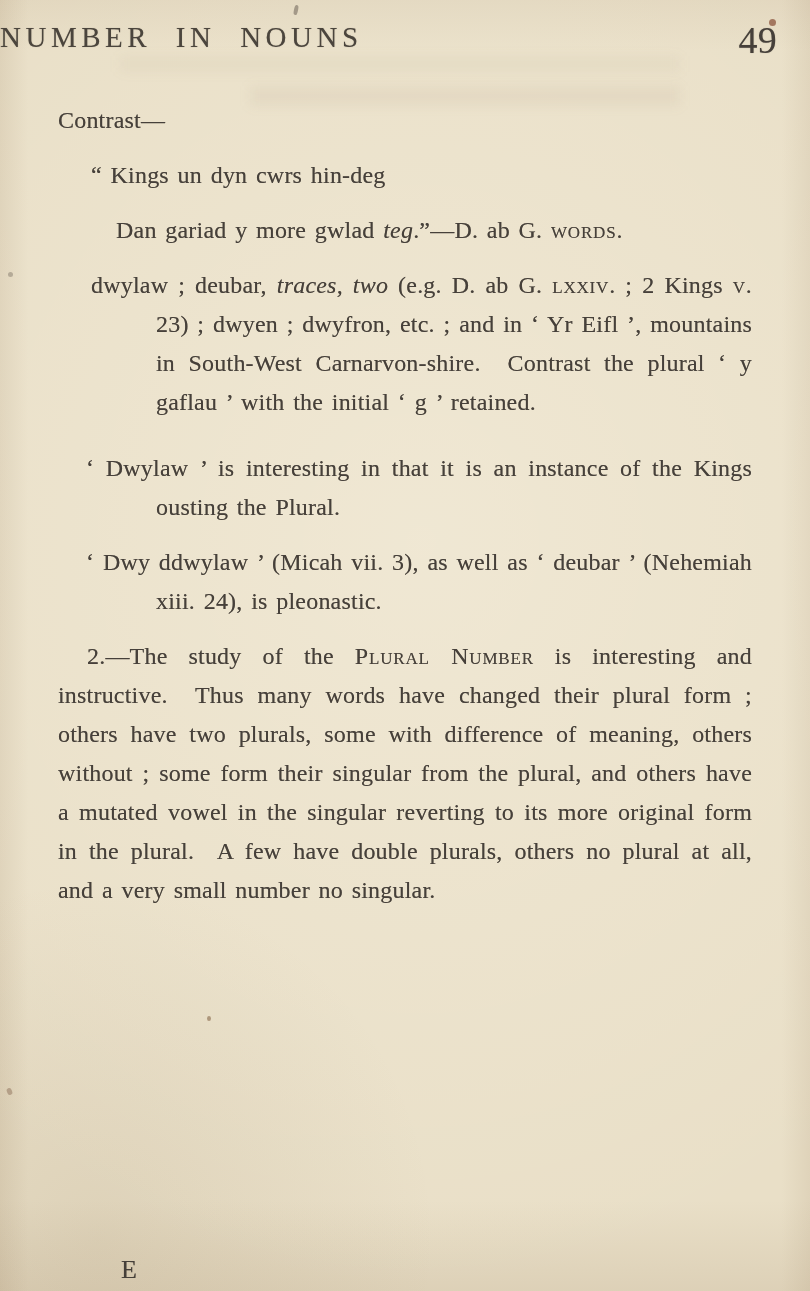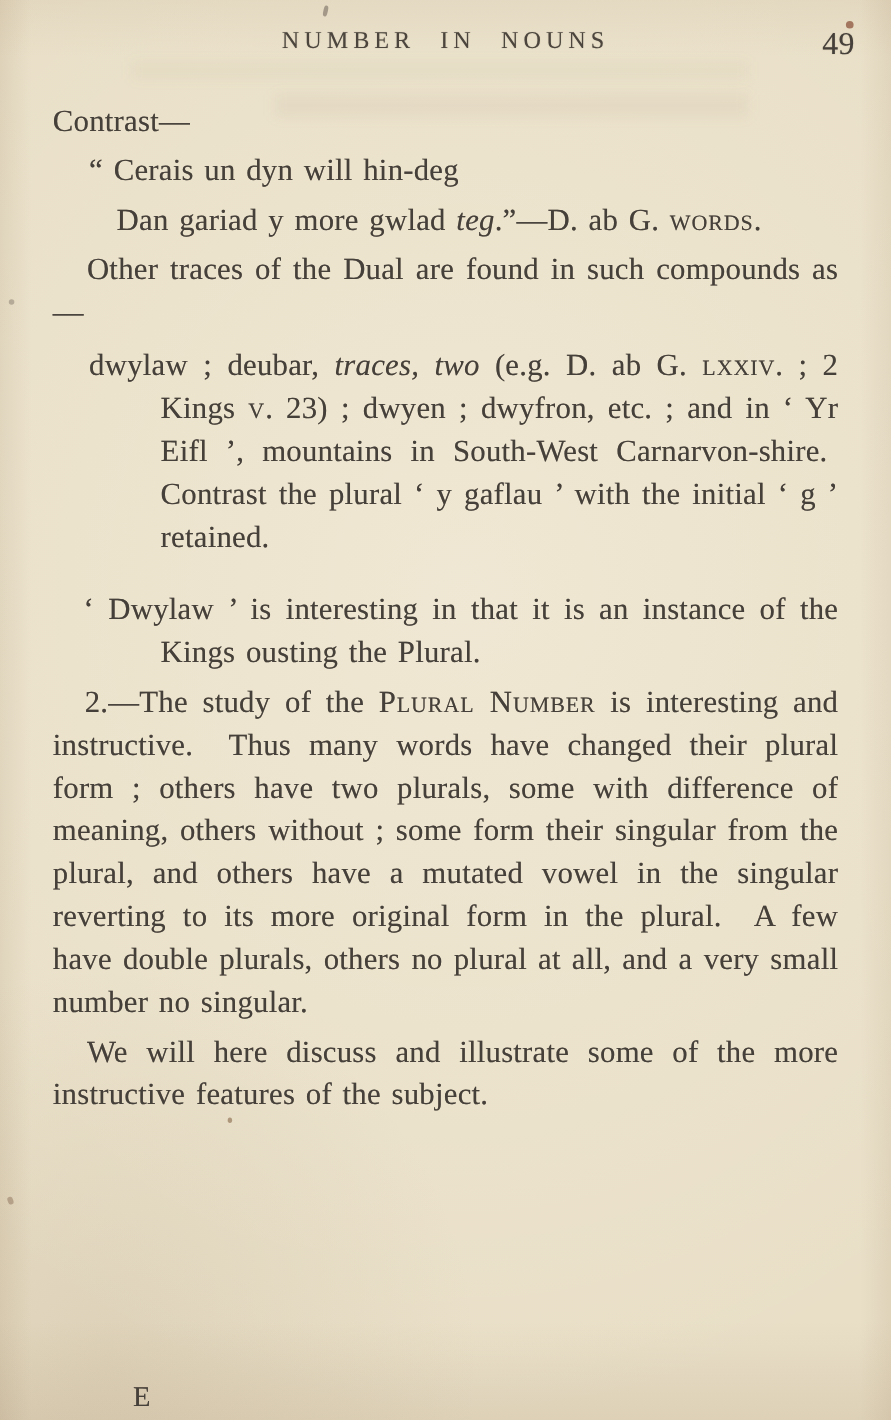--- a/index.html
+++ b/index.html
@@ -23,36 +23,36 @@
     font-family: "Liberation Serif", "DejaVu Serif", serif;
     color: var(--ink);
     letter-spacing: 0.2px;
     word-spacing: 2.5px;
   }
   .page * { box-sizing: border-box; }
 
   .running-header { position: relative; height: 85px; }
   .page-title {
     position: absolute; left: 0; right: 0; top: 21px;
-    text-align: center;
-    font-size: 22px; line-height: 32px;
+    text-align: left;
+    font-size: 29px; line-height: 32px;
     letter-spacing: 4.5px; word-spacing: 13px;
     color: #4b453d;
     text-shadow: 0 0 1px rgba(70,60,50,0.35);
   }
   .page-number {
     position: absolute; right: 33px; top: 24px;
-    font-size: 29px; line-height: 32px;
+    font-size: 38px; line-height: 32px;
     text-shadow: 0 0 1px rgba(70,60,50,0.35);
   }
 
   .content { padding: 0 42px; }
   .content p, .content .verse-line, .content .hang {
-    margin: 6px;
-    font-size: 28px;
+    margin: 16px;
+    font-size: 24px;
     line-height: 39px;
     text-align: justify;
     text-shadow: 0 0 0.6px rgba(62,54,45,0.5);
   }
 
   .p-contrast { text-align: left; }
   .verse { margin-top: 6px; }
   .verse-line { text-align: left; padding-left: 33px; }
   .verse-line.second { padding-left: 58px; }
 
@@ -98,35 +98,34 @@
   <div class="running-header">
     <div class="page-title">NUMBER IN NOUNS</div>
     <div class="page-number">49</div>
   </div>
 
   <div class="content">
 
     <p class="p-contrast">Contrast—</p>
 
     <div class="verse">
-      <div class="verse-line">“ Cerais un dyn will hin-deg</div>
+      <div class="verse-line">“ Kings un dyn cwrs hin-deg</div>
       <div class="verse-line second"><span>Dan gariad y more gwlad </span><span class="it">teg</span><span>.”—D. ab G. </span><span class="sc">words</span><span>.</span></div>
     </div>
 
 
-    <p class="p-other">Other traces of the Dual are found in such compounds as—</p>
 
     <div class="hang compounds"><span>dwylaw ; deubar, </span><span class="it">traces, two</span><span> (e.g. D. ab G. </span><span class="sc">lxxiv</span><span>. ; 2 Kings </span><span class="sc">v</span><span>. 23) ; dwyen ; dwyfron, etc. ; and in ‘ Yr Eifl ’, mountains in South-West Carnarvon-shire.&nbsp; Contrast the plural ‘ y gaflau ’ with the initial ‘ g ’ retained.</span></div>
 
     <div class="hang note1">‘ Dwylaw ’ is interesting in that it is an instance of the Kings ousting the Plural.</div>
 
+    <div class="hang note2">‘ Dwy ddwylaw ’ (Micah vii. 3), as well as ‘ deubar ’ (Nehemiah xiii. 24), is pleonastic.</div>
 
     <p class="p-section2"><span>2.—The study of the </span><span class="sc">Plural Number</span><span> is interesting and instructive.&nbsp; Thus many words have changed their plural form ; others have two plurals, some with difference of meaning, others without ; some form their singular from the plural, and others have a mutated vowel in the singular reverting to its more original form in the plural.&nbsp; A few have double plurals, others no plural at all, and a very small number no singular.</span></p>
 
-    <p class="p-closing">We will here discuss and illustrate some of the more instructive features of the subject.</p>
 
   </div>
 
   <div class="signature">E</div>
 
   <div class="speck speck-red"></div>
   <div class="speck speck-top"></div>
   <div class="speck speck-left1"></div>
   <div class="speck speck-left2"></div>
   <div class="speck speck-mean"></div>

